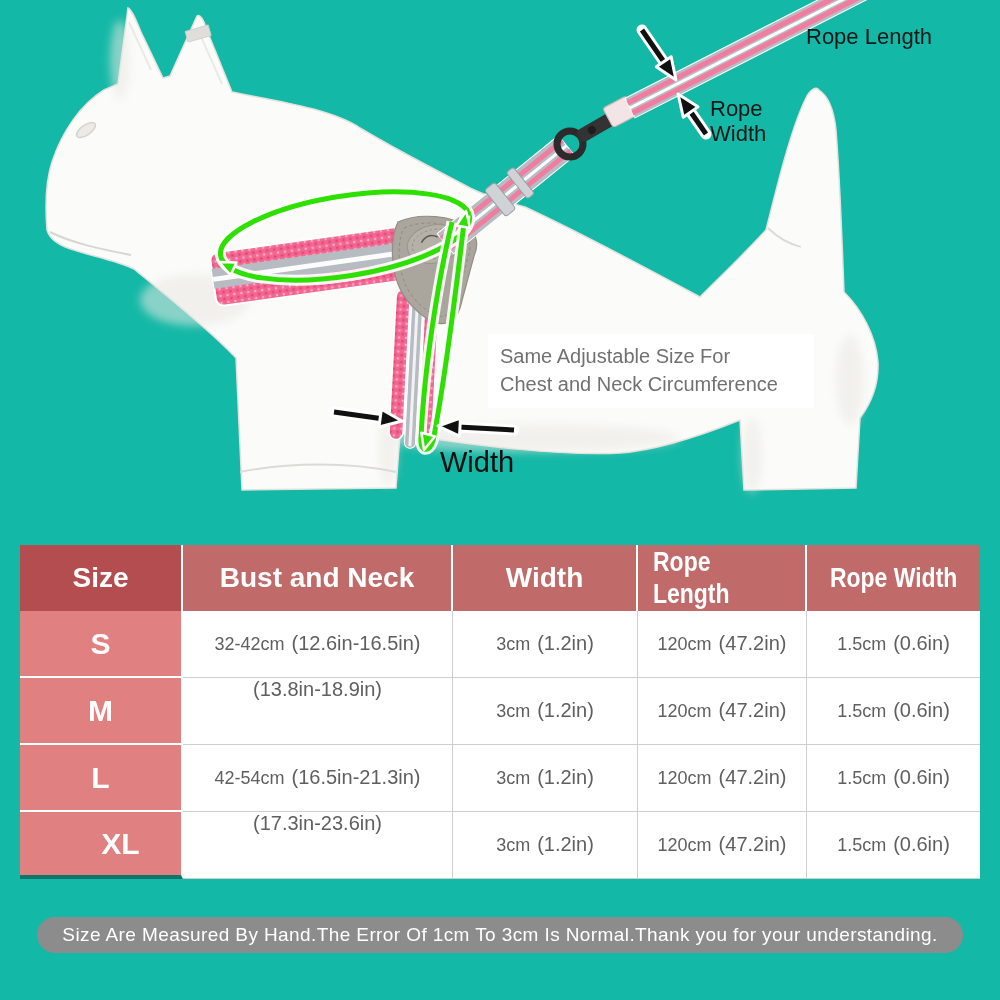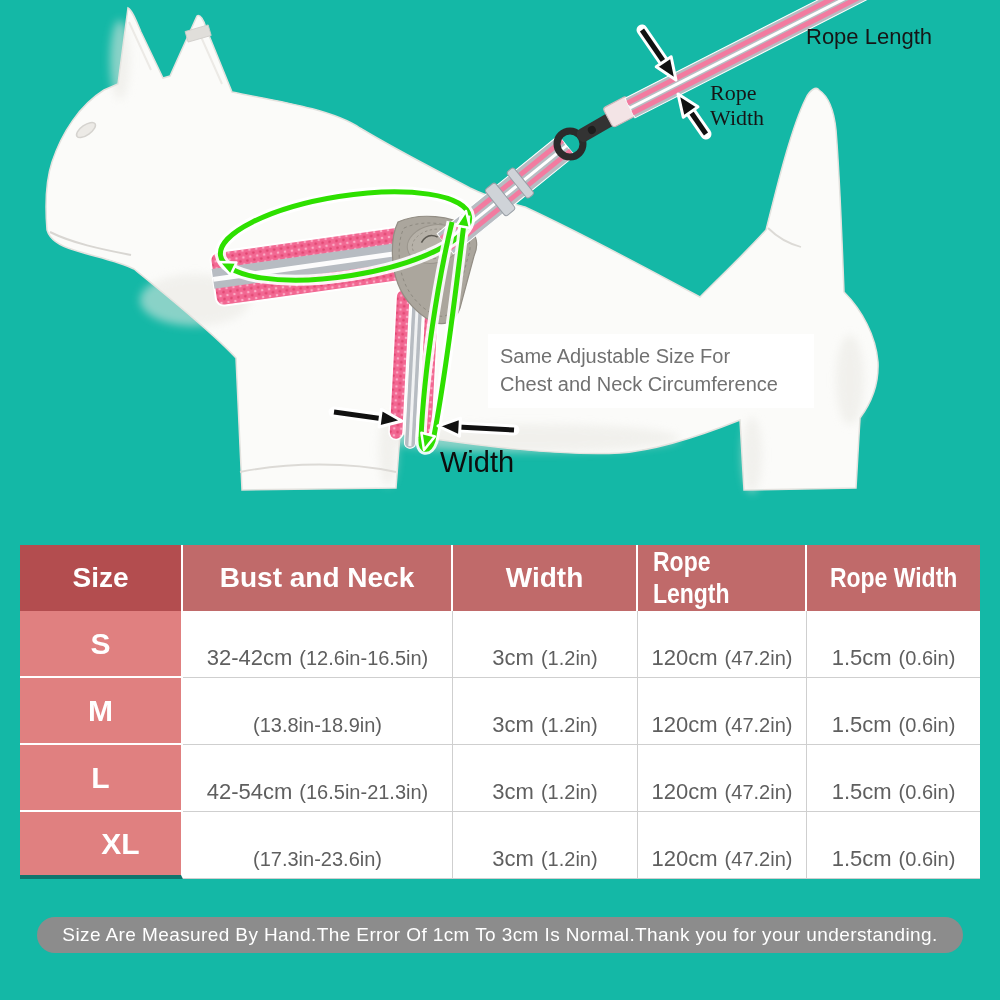--- a/index.html
+++ b/index.html
@@ -31,22 +31,22 @@
   .rowlabel{
     background:#e08080;color:#ffffff;font-weight:bold;font-size:30px;
     border-right:2px solid #ffffff;border-bottom:2px solid #ffffff;
   }
   .rowlabel.lastrow{border-bottom:4px solid #0f766e;padding-left:40px;}
   .data{
     background:#ffffff;color:#5f5f5f;border-bottom:1px solid #cfcfcf;border-right:1px solid #cfcfcf;
     gap:7px;align-items:baseline;padding-top:0;
   }
   .data.lastcol{border-right:none;}
-  .data .main{font-size:22px;line-height:66px;}
-  .data .sub{font-size:20px;margin-top:36px;}
+  .data .main{font-size:18px;line-height:66px;}
+  .data .sub{font-size:20px;}
   
   .footer-pill{
     left:37px;top:917px;width:926px;height:36px;border-radius:18px;background:#8c8c8c;
     display:flex;align-items:center;justify-content:center;
     color:#ffffff;font-size:19px;letter-spacing:.4px;white-space:nowrap;
   }
 </style>
 </head>
 <body>
 
@@ -195,21 +195,21 @@
       <use href="#ahBlack" transform="translate(402 421) rotate(7.5)"></use>
     </g>
     <g>
       <line x1="514" y1="430" x2="462" y2="427" stroke="#ffffff" stroke-width="11" stroke-linecap="round"></line>
       <line x1="514" y1="430" x2="458" y2="427" stroke="#111111" stroke-width="5"></line>
       <use href="#ahBlack" transform="translate(438 426) rotate(183)"></use>
     </g>
   </svg>
 
   <div class="abs ann-label" style="left:806px;top:24px;">Rope Length</div>
-  <div class="abs ann-label" style="left:710px;top:80px;font-family:Liberation Serif, serif;">Rope
+  <div class="abs ann-label" style="left:710px;top:96px;">Rope
 Width</div>
   <div class="abs note-box" style="left:488px;top:334px;width:300px;">Same Adjustable Size For
 Chest and Neck Circumference</div>
   <div class="abs ann-label big" style="left:440px;top:450px;">Width</div>
 
   <div class="abs size-table">
 
     <div class="cell hdr first">
       <span>Size</span>
     </div>

